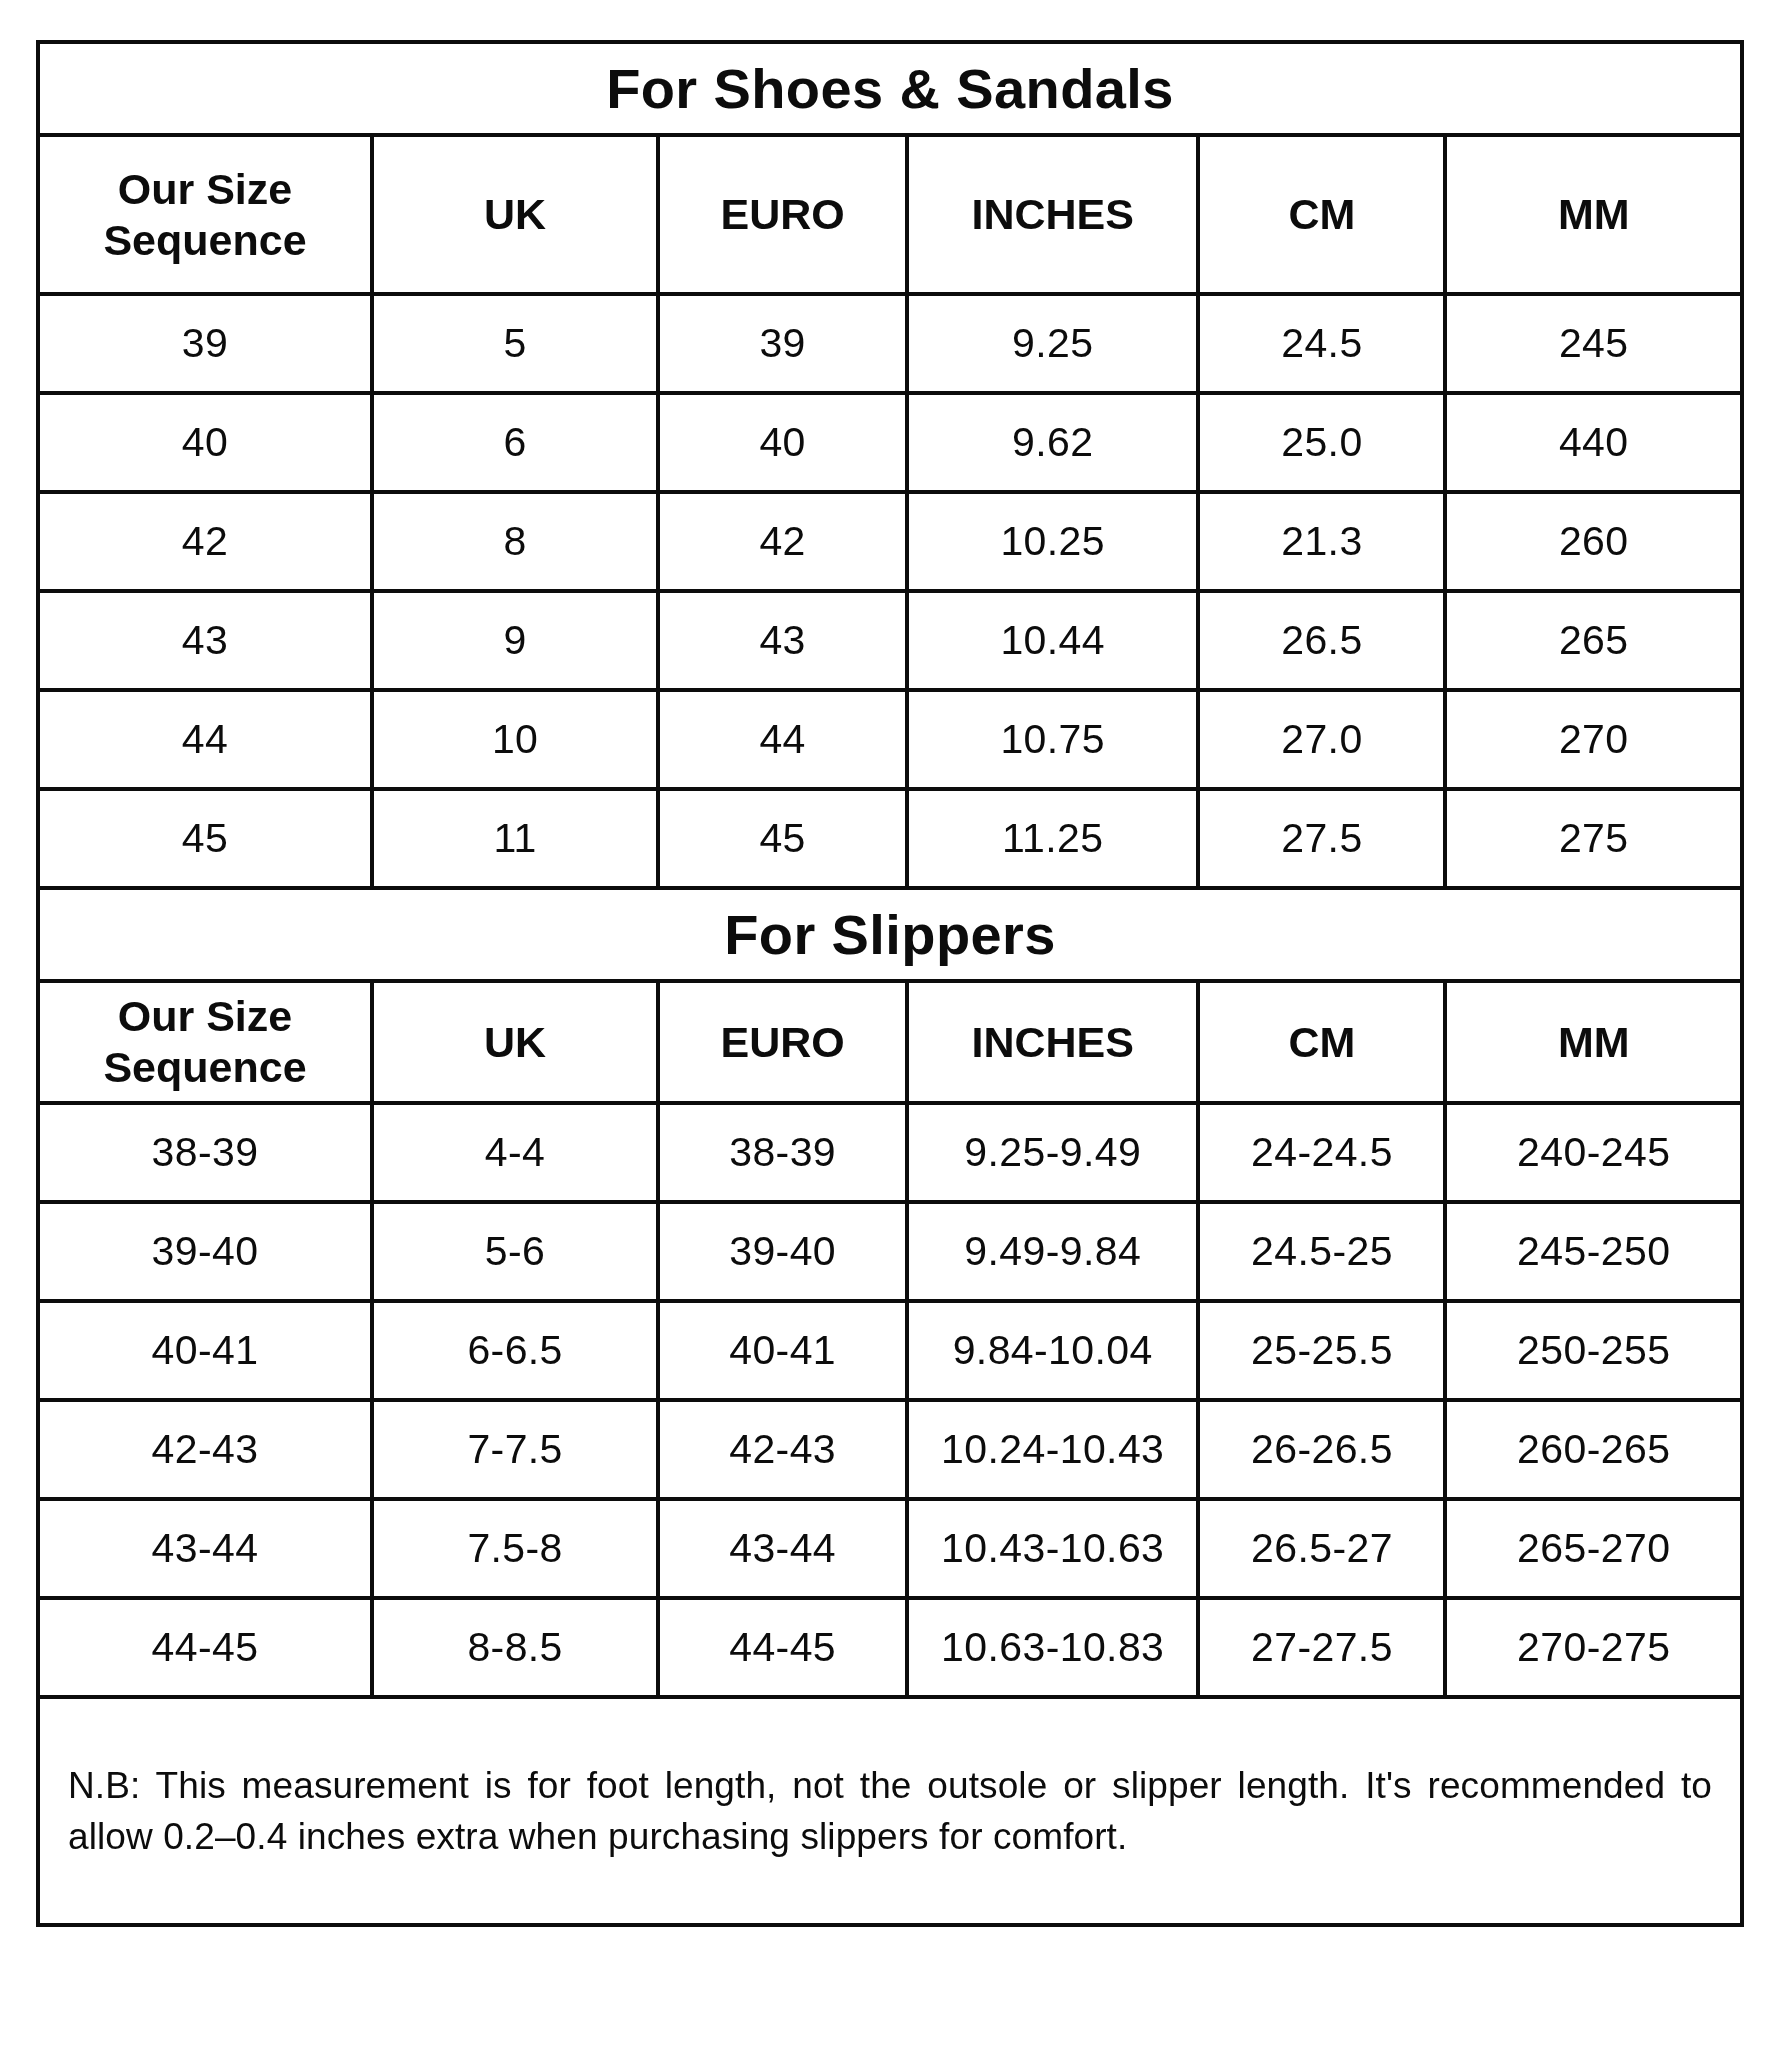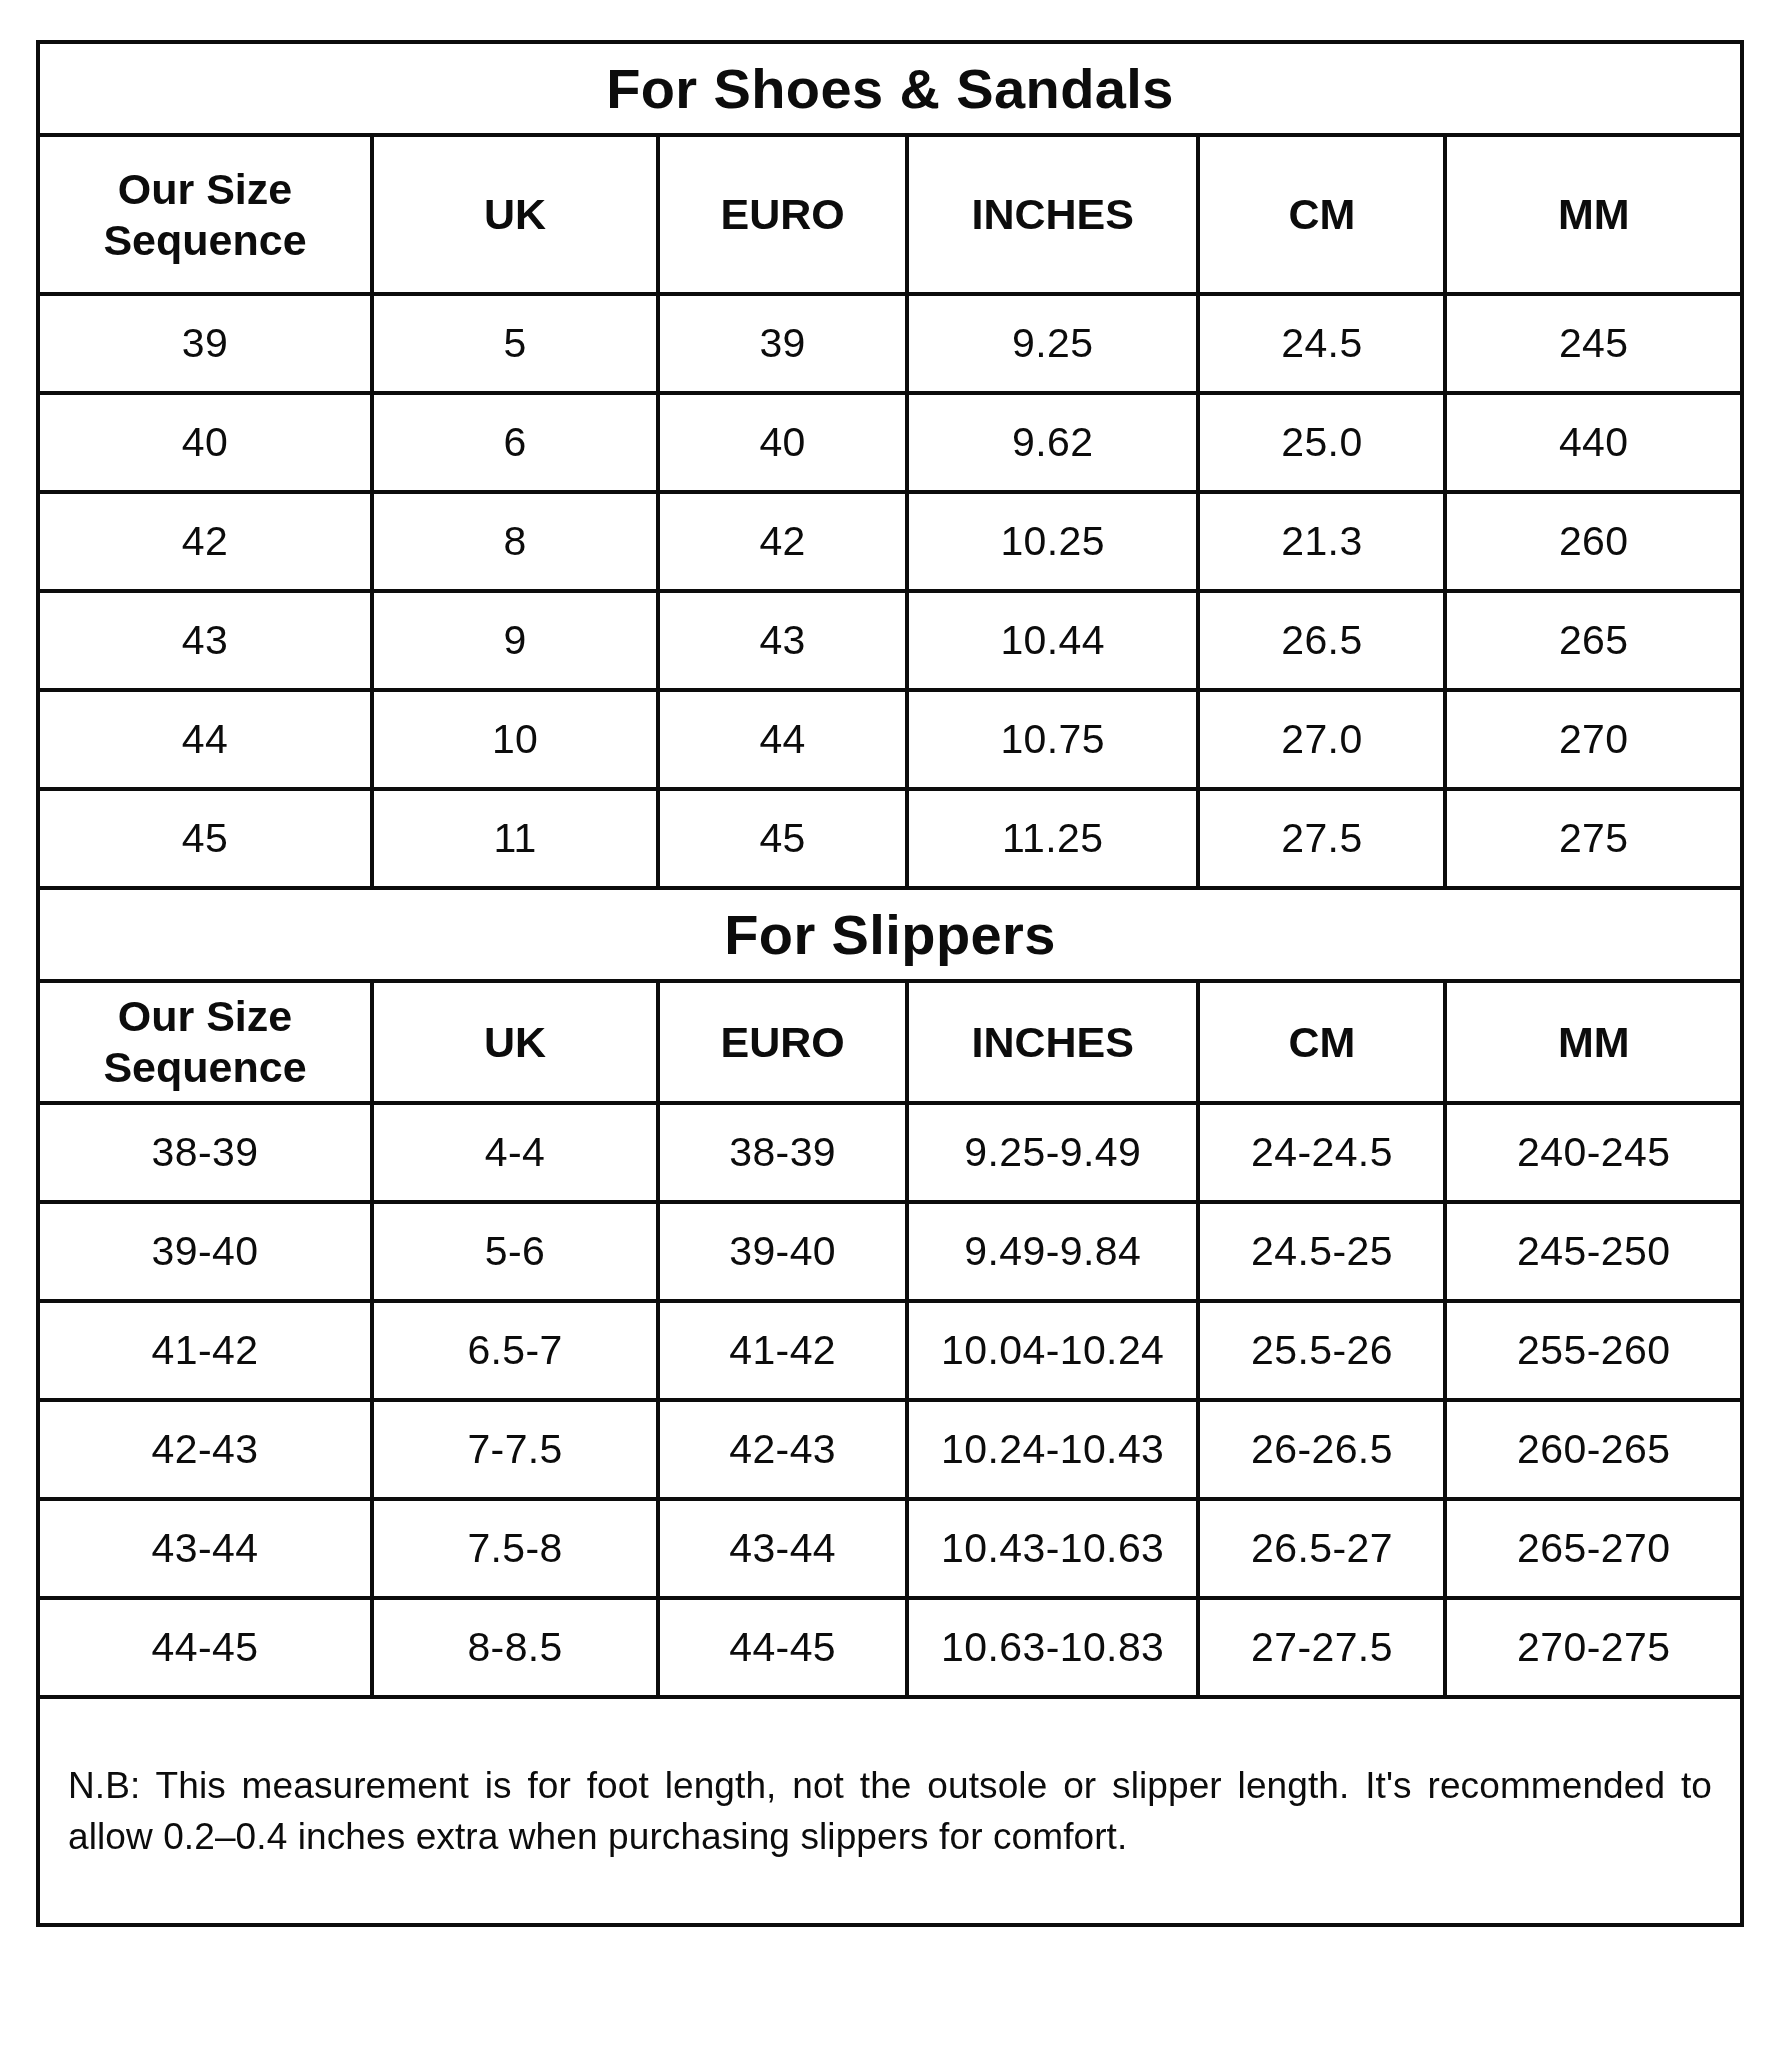--- a/index.html
+++ b/index.html
@@ -160,26 +160,26 @@
         </tr>
         <tr>
           <td>39-40</td>
           <td>5-6</td>
           <td>39-40</td>
           <td>9.49-9.84</td>
           <td>24.5-25</td>
           <td>245-250</td>
         </tr>
         <tr>
-          <td>41-42</td>
-          <td>6.5-7</td>
-          <td>41-42</td>
-          <td>10.04-10.24</td>
-          <td>25.5-26</td>
-          <td>255-260</td>
+          <td>40-41</td>
+          <td>6-6.5</td>
+          <td>40-41</td>
+          <td>9.84-10.04</td>
+          <td>25-25.5</td>
+          <td>250-255</td>
         </tr>
         <tr>
           <td>42-43</td>
           <td>7-7.5</td>
           <td>42-43</td>
           <td>10.24-10.43</td>
           <td>26-26.5</td>
           <td>260-265</td>
         </tr>
         <tr>

